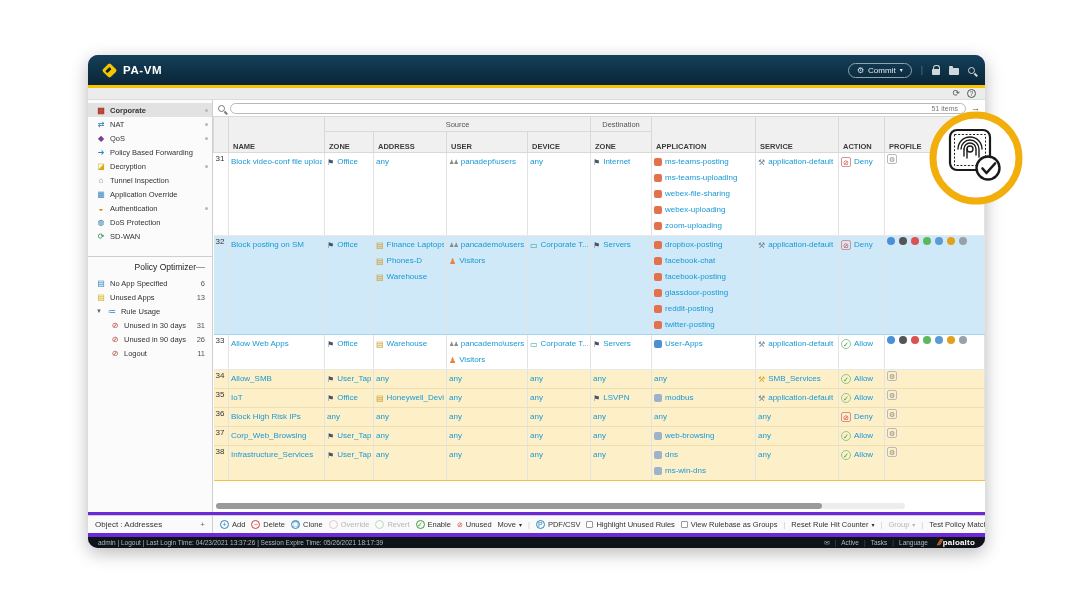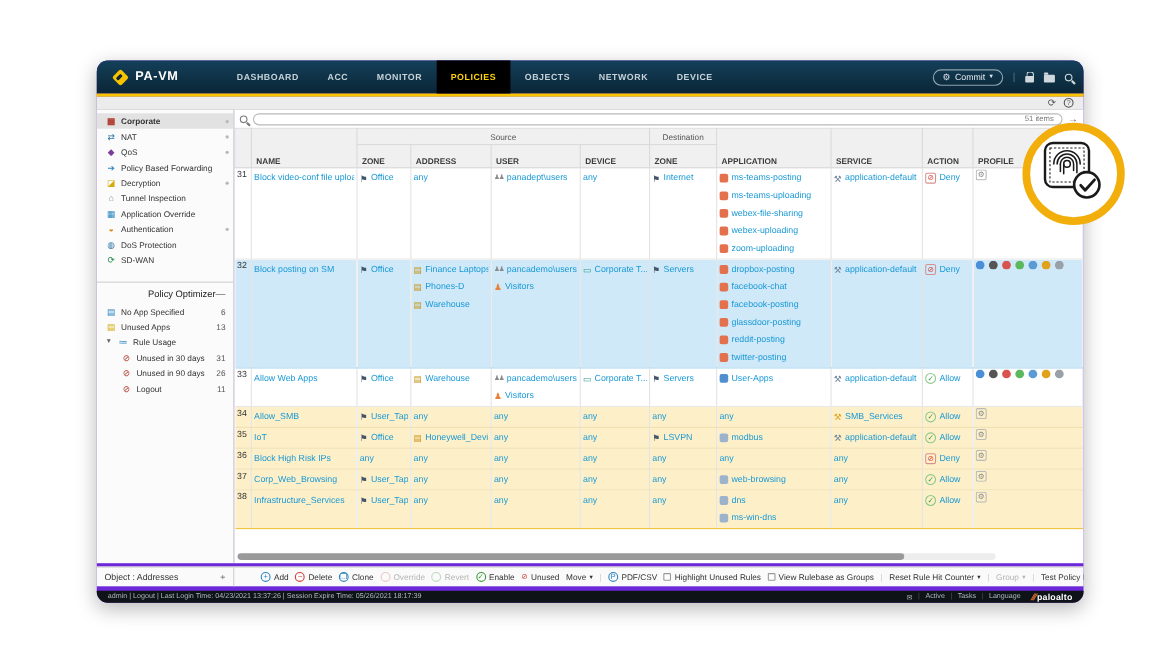--- a/index.html
+++ b/index.html
@@ -78,21 +78,21 @@
   .g{display:inline-block;font-size:8px;line-height:9px;flex:0 0 auto;}
   .sq{width:8px;height:8px;border-radius:2px;display:inline-block;flex:0 0 auto;}
   .bx{width:10px;height:10px;border:1px solid;border-radius:2px;display:inline-flex;align-items:center;
     justify-content:center;font-size:7px;line-height:7px;flex:0 0 auto;}
   .rd{width:10px;height:10px;border:1px solid;border-radius:50%;display:inline-flex;align-items:center;
     justify-content:center;font-size:7px;line-height:7px;flex:0 0 auto;}
   .clusterdot{width:8px;height:8px;border-radius:50%;display:inline-block;margin-right:1px;flex:0 0 auto;}
   #hscroll{position:absolute;bottom:3px;left:3px;right:80px;height:6px;background:#ededed;border-radius:3px;}
   #hscroll .thumb{width:88%;height:6px;background:#9a9a9a;border-radius:3px;cursor:pointer;}
   
-  #footrow{position:absolute;top:460px;left:0;right:0;height:18px;display:flex;border-top:1px solid #cfcfcf;background:#fafafa;gap:17px;}
+  #footrow{position:absolute;top:460px;left:0;right:0;height:18px;display:flex;border-top:1px solid #cfcfcf;background:#fafafa;}
   #sidefoot{width:125px;border-right:1px solid #cfcfcf;display:flex;align-items:center;
     justify-content:space-between;padding:0 7px;font-size:8px;color:#333;}
   #btoolbar{flex:1;display:flex;align-items:center;gap:6px;padding:0 7px;font-size:7.5px;color:#333;
     white-space:nowrap;overflow:hidden;}
   .tb{display:flex;align-items:center;gap:3px;cursor:pointer;}
   .tb.dis{color:#b5b5b5;cursor:default;}
   .tbsep{color:#ccc;}
   .cb{width:7px;height:7px;border:1px solid #999;border-radius:1px;background:#fff;flex:0 0 auto;}
   
   #statusbar{position:absolute;left:0;right:0;top:482px;height:11px;background:#0e1317;
@@ -105,29 +105,20 @@
   #badge{position:absolute;left:929px;top:111px;width:94px;height:94px;z-index:10;}
 </style>
 </head>
 <body>
 
 <div id="app">
 
   <div id="nav">
     <span class="diamond"></span>
     <span class="brand">PA-VM</span>
-    <div id="tabs">
-        <div class="tab">DASHBOARD</div>
-        <div class="tab">ACC</div>
-        <div class="tab">MONITOR</div>
-        <div class="tab active">POLICIES</div>
-        <div class="tab">OBJECTS</div>
-        <div class="tab">NETWORK</div>
-        <div class="tab">DEVICE</div>
-      </div>
     <div id="navright">
       <span class="commit-btn">
         <span class="g" style="color:#e2e9ee;font-size:8px">⚙</span>
         <span>Commit</span>
         <span class="caret">▾</span>
       </span>
       <span class="navsep">|</span>
       <span class="lock"></span>
       <span class="folder"></span>
       <span class="mag"></span>

